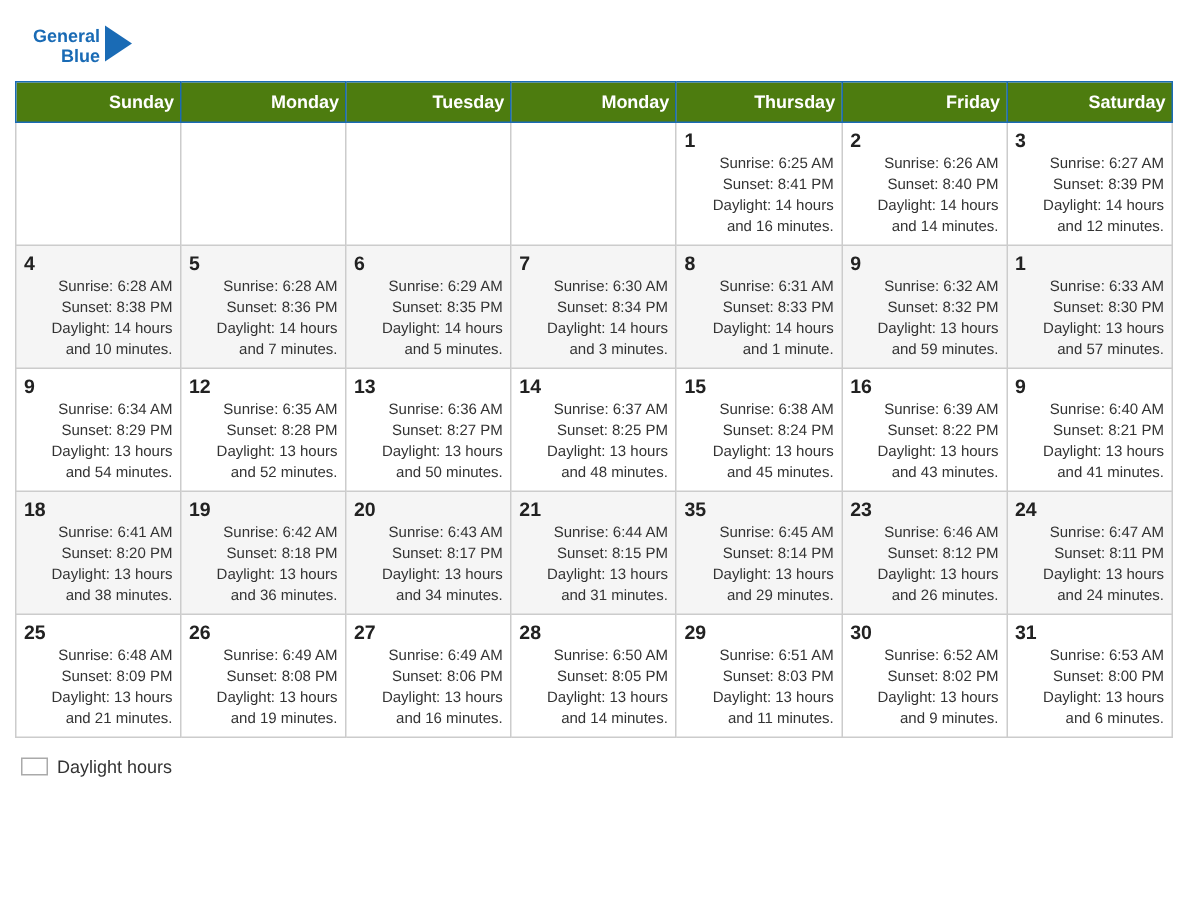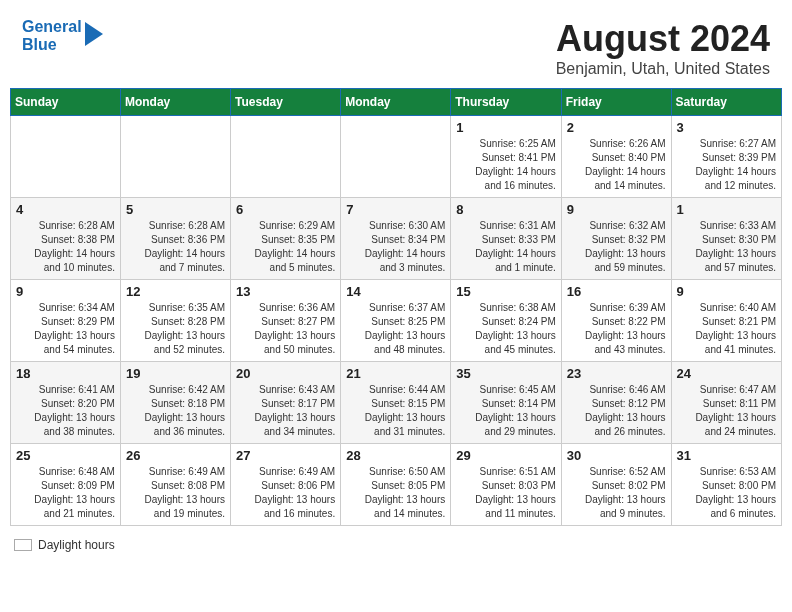--- a/index.html
+++ b/index.html
@@ -14,24 +14,25 @@
       display: flex;
       justify-content: space-between;
       align-items: flex-start;
       padding: 8px 12px 4px 12px;
     }
     .logo {
       display: flex;
       align-items: center;
     }
     .logo-text {
-      font-size: 16px;
+      font-size: 12px;
       font-weight: bold;
       color: #333;
       line-height: 1.1;
+      text-align: right;
     }
     .logo-text span {
       color: #1a6bb5;
     }
     .logo-arrow {
       width: 0; height: 0;
       border-top: 12px solid transparent;
       border-bottom: 12px solid transparent;
       border-left: 18px solid #1a6bb5;
       margin-left: 3px;
@@ -50,24 +51,24 @@
       font-weight: normal;
       color: #444;
     }
     table {
       width: 100%;
       border-collapse: collapse;
       margin-top: 6px;
       font-size: 11px;
     }
     thead tr th {
-      background: #15803d;
+      background: #4d7c0f;
       color: #fff;
       padding: 6px 4px;
-      text-align: left;
+      text-align: right;
       font-size: 12px;
       font-weight: bold;
       border: 1px solid #1a6bb5;
     }
     tbody tr td {
       border: 1px solid #ccc;
       vertical-align: top;
       padding: 4px 5px;
       height: 78px;
       width: 113px;
@@ -115,24 +116,20 @@
 <div class="header">
   <div class="logo">
     <div>
       <div class="logo-text">
         <span>General</span><br>
         <span>Blue</span>
       </div>
     </div>
     <div class="logo-arrow"></div>
   </div>
-  <div class="title-block">
-    <h1>August 2024</h1>
-    <h2>Benjamin, Utah, United States</h2>
-  </div>
 </div>
 
 <table>
   <thead>
     <tr>
     <th>Sunday</th>
         <th>Monday</th>
         <th>Tuesday</th>
         <th>Monday</th>
         <th>Thursday</th>

